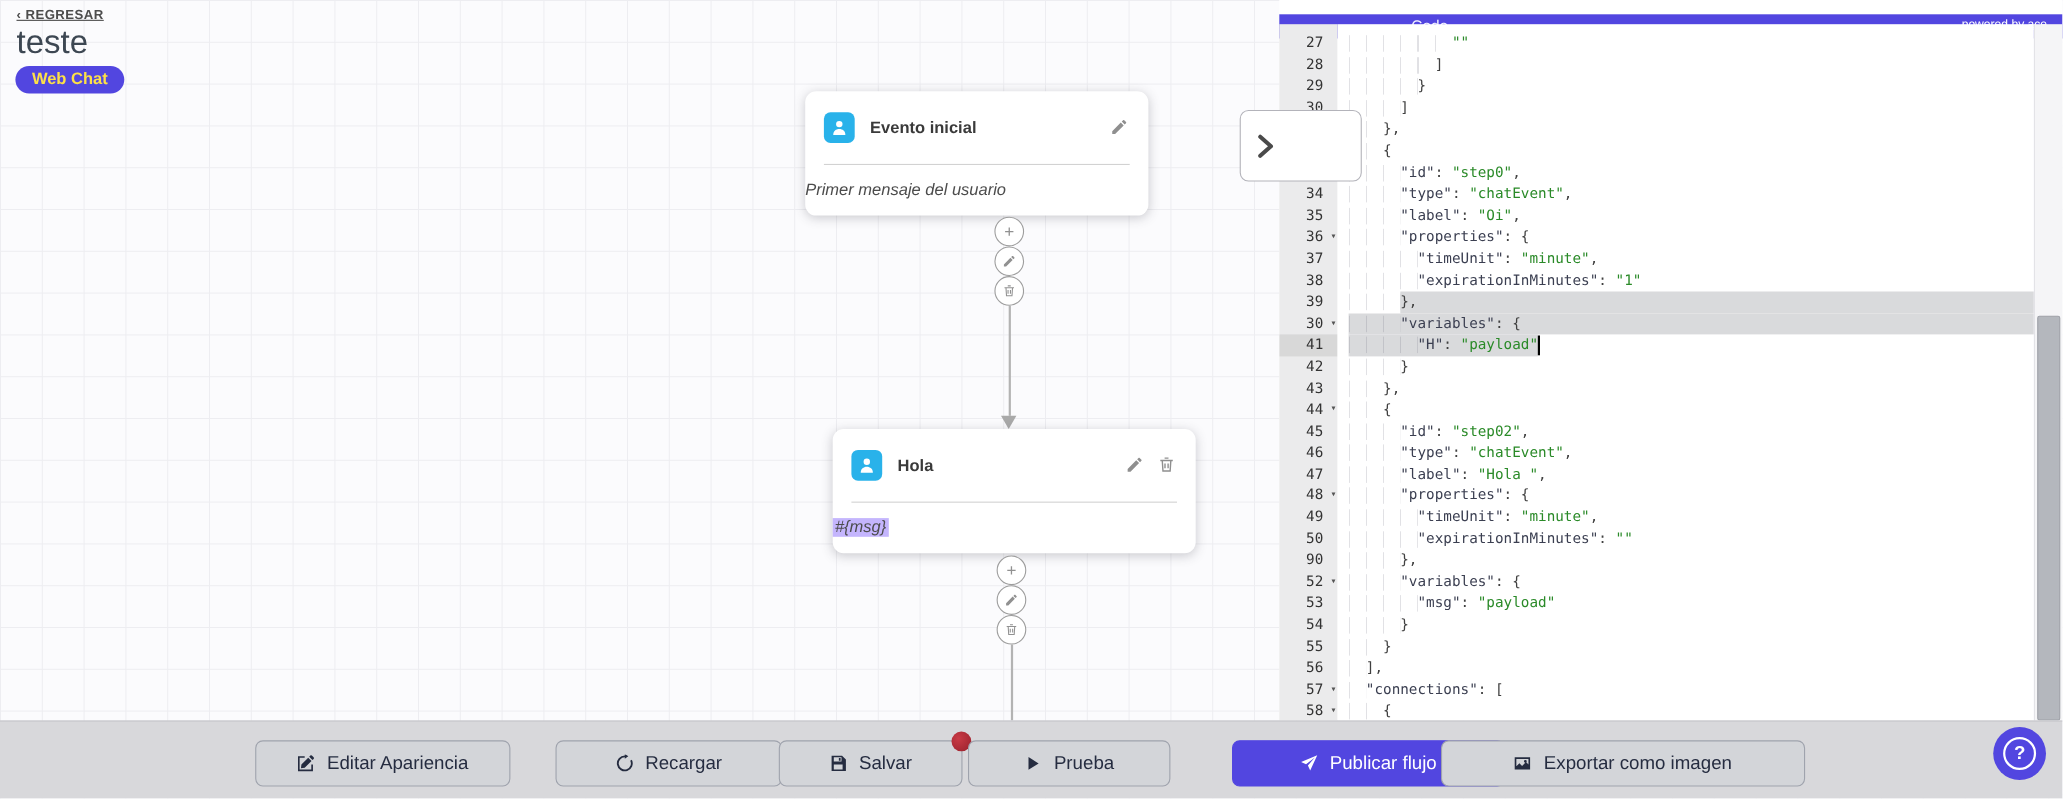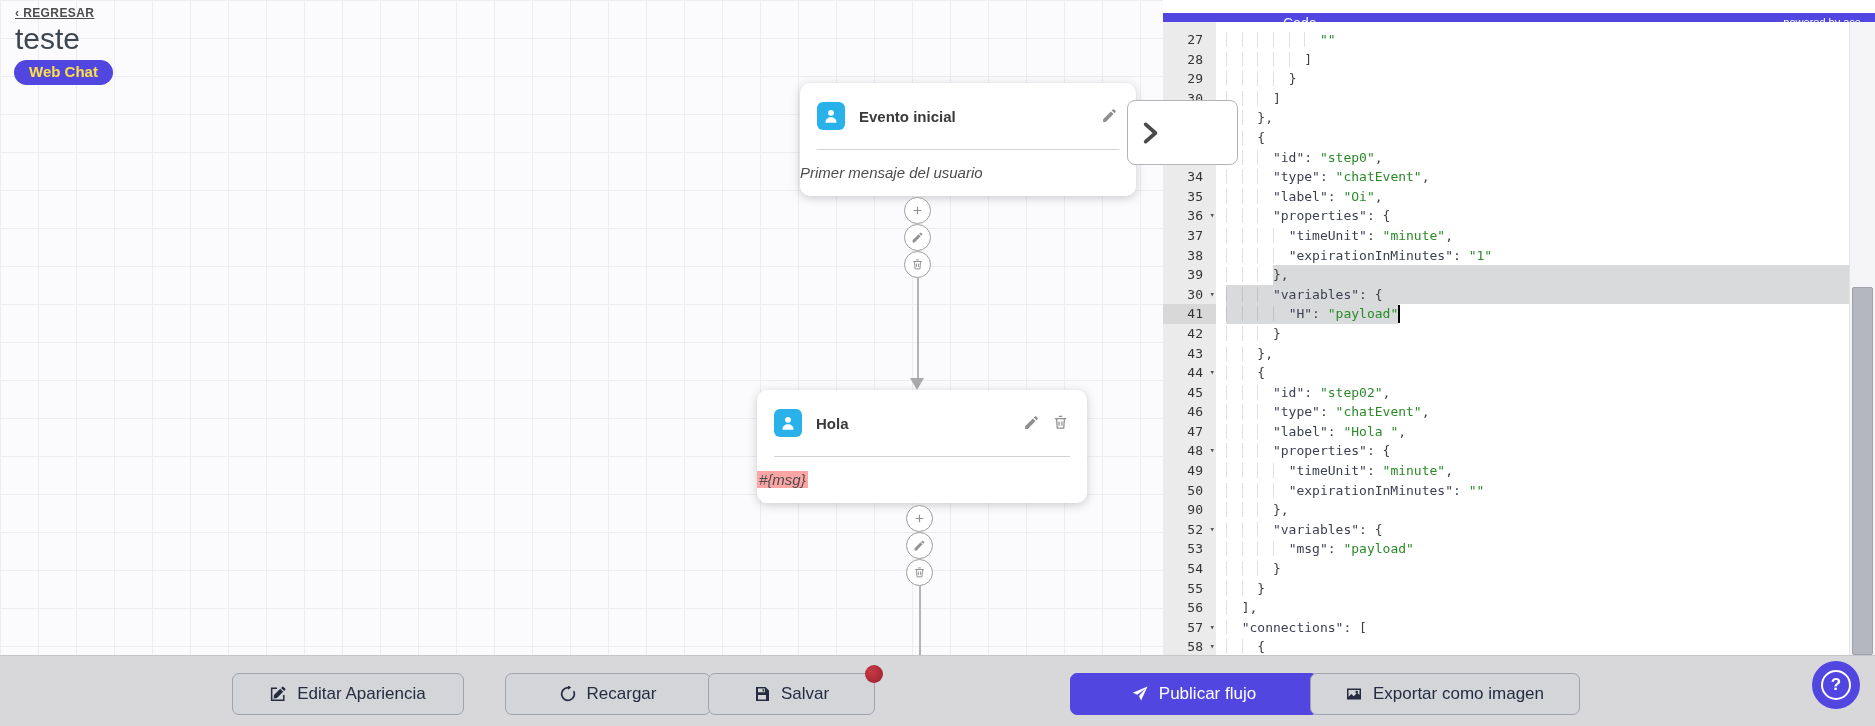--- a/index.html
+++ b/index.html
@@ -25,21 +25,21 @@
   .node-head { display:flex; align-items:center; margin:0 17px; height:67px;
     border-bottom:1px solid #d2d2d2; }
   .node-ic { width:28px; height:28px; border-radius:6px; background:#29b2ea; flex:0 0 28px;
     display:flex; align-items:center; justify-content:center; }
   .node-ic svg { width:20px; height:20px; }
   .node-title { font-size:15px; font-weight:bold; color:#3a3a3a; margin-left:14px; flex:1; }
   .act { width:18px; height:18px; color:#8f8f8f; margin-left:11px; cursor:pointer; }
   .act svg { width:17px; height:17px; }
   .node-body { height:45px; display:flex; align-items:center; }
   .node-msg { font-size:15px; font-style:italic; color:#4c4c4c; }
-  .node-msg.hl { background:#fca5a5; padding:0 2px; }
+  .node-msg.hl { background:#c4b5fd; padding:0 2px; }
 
   
   .cbtn { position:absolute; width:27px; height:27px; border-radius:50%;
     border:1.5px solid #9d9d9d; background:#fff; color:#919191;
     display:flex; align-items:center; justify-content:center; cursor:pointer; z-index:3; }
   .cbtn svg { width:13px; height:13px; }
   .flow-line { position:absolute; width:2px; background:#b3b3b3; z-index:1; }
   .flow-arrow { position:absolute; width:0; height:0; border-left:7px solid transparent;
     border-right:7px solid transparent; border-top:12px solid #a9a9a9; z-index:1; }
 
@@ -98,21 +98,21 @@
 </head>
 <body>
 
 <div class="stage">
 
   <div class="canvas">
     <a class="back">‹ REGRESAR</a>
     <div class="flow-title">teste</div>
     <div class="chan-badge">Web Chat</div>
 
-    <div class="node" style="left:800px; top:83px; width:336px; height:113px;">
+    <div class="node" style="left:732px; top:83px; width:312px; height:113px;">
       <div class="node-head">
         <span class="node-ic">
           <svg viewBox="0 0 24 24" fill="#fff">
               <circle cx="12" cy="8.2" r="3.5"></circle>
               <path d="M5.4 19.6c0-3.7 3-6.1 6.6-6.1s6.6 2.4 6.6 6.1v.4H5.4v-.4z"></path>
             </svg>
         </span>
         <span class="node-title">Evento inicial</span>
         <span class="act">
           <svg viewBox="0 0 24 24" fill="currentColor">
@@ -432,29 +432,37 @@
       </button>
       <button class="tbtn" style="left: 708px; width: 167px;">
         <span class="tic">
           <svg viewBox="0 0 16 16" fill="currentColor">
             <path d="M2 1h9.5L15 4.5V15H2V1zm2 1.5v3.8h7V2.5H4zm4.6.7h1.6v2.4H8.6V3.2zM4 9v4.5h8V9H4z"></path>
           </svg>
         </span>
         <span class="tlabel">Salvar</span>
         <span class="dot"></span>
       </button>
-      <button class="tbtn primary" style="left: 1070px; width: 248px;">
+      <button class="tbtn" style="left: 880px; width: 184px;">
+        <span class="tic">
+          <svg viewBox="0 0 16 16" fill="currentColor">
+            <path d="M4 2.2l9.2 5.8L4 13.8V2.2z"></path>
+          </svg>
+        </span>
+        <span class="tlabel">Prueba</span>
+      </button>
+      <button class="tbtn primary" style="left: 1120px; width: 248px;">
         <span class="tic">
           <svg viewBox="0 0 16 16" fill="currentColor">
             <path d="M15.5.5L.8 6.8l4.5 2 8-6.1-6.3 7.2 2.1 4.6L15.5.5z"></path>
           </svg>
         </span>
         <span class="tlabel">Publicar flujo</span>
       </button>
-      <button class="tbtn" style="left: 1310px; width: 270px;">
+      <button class="tbtn" style="left: 1310px; width: 331px;">
         <span class="tic">
           <svg viewBox="0 0 16 16" fill="currentColor">
             <path d="M1 2.5h14v11H1v-11zm1.5 1.5v6.7l2.8-2.8 2.4 2.4 3.6-3.6 2.2 2.2V4H2.5zm8.2.8a1.3 1.3 0 110 2.6 1.3 1.3 0 010-2.6z"></path>
           </svg>
         </span>
         <span class="tlabel">Exportar como imagen</span>
       </button>
     </div>
 
   <button class="help-btn">

